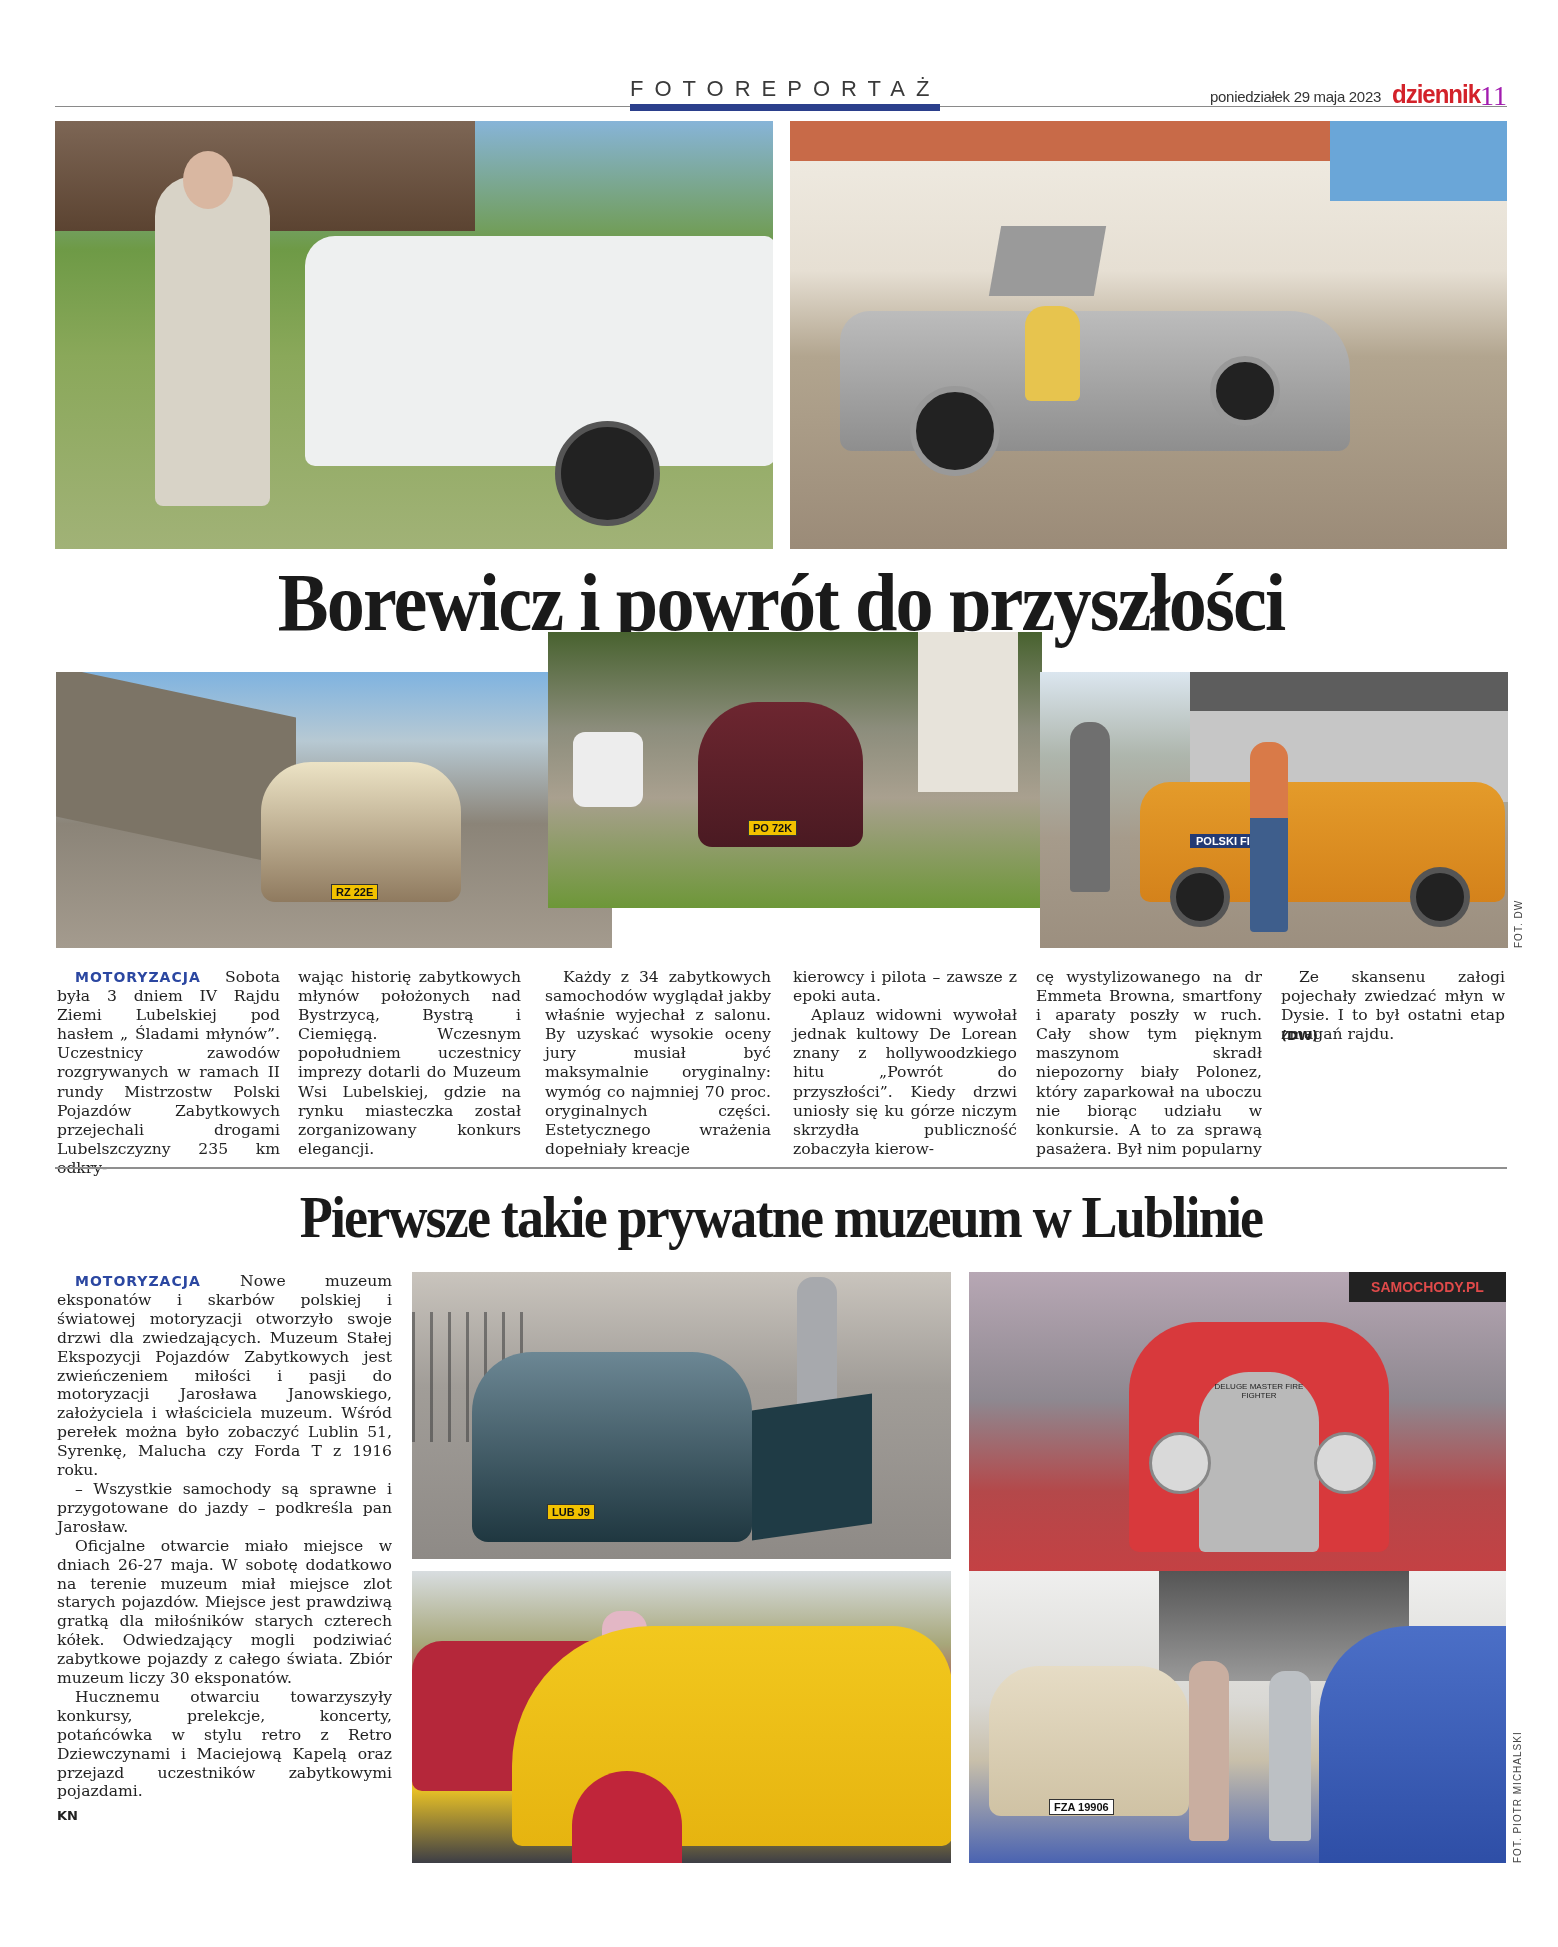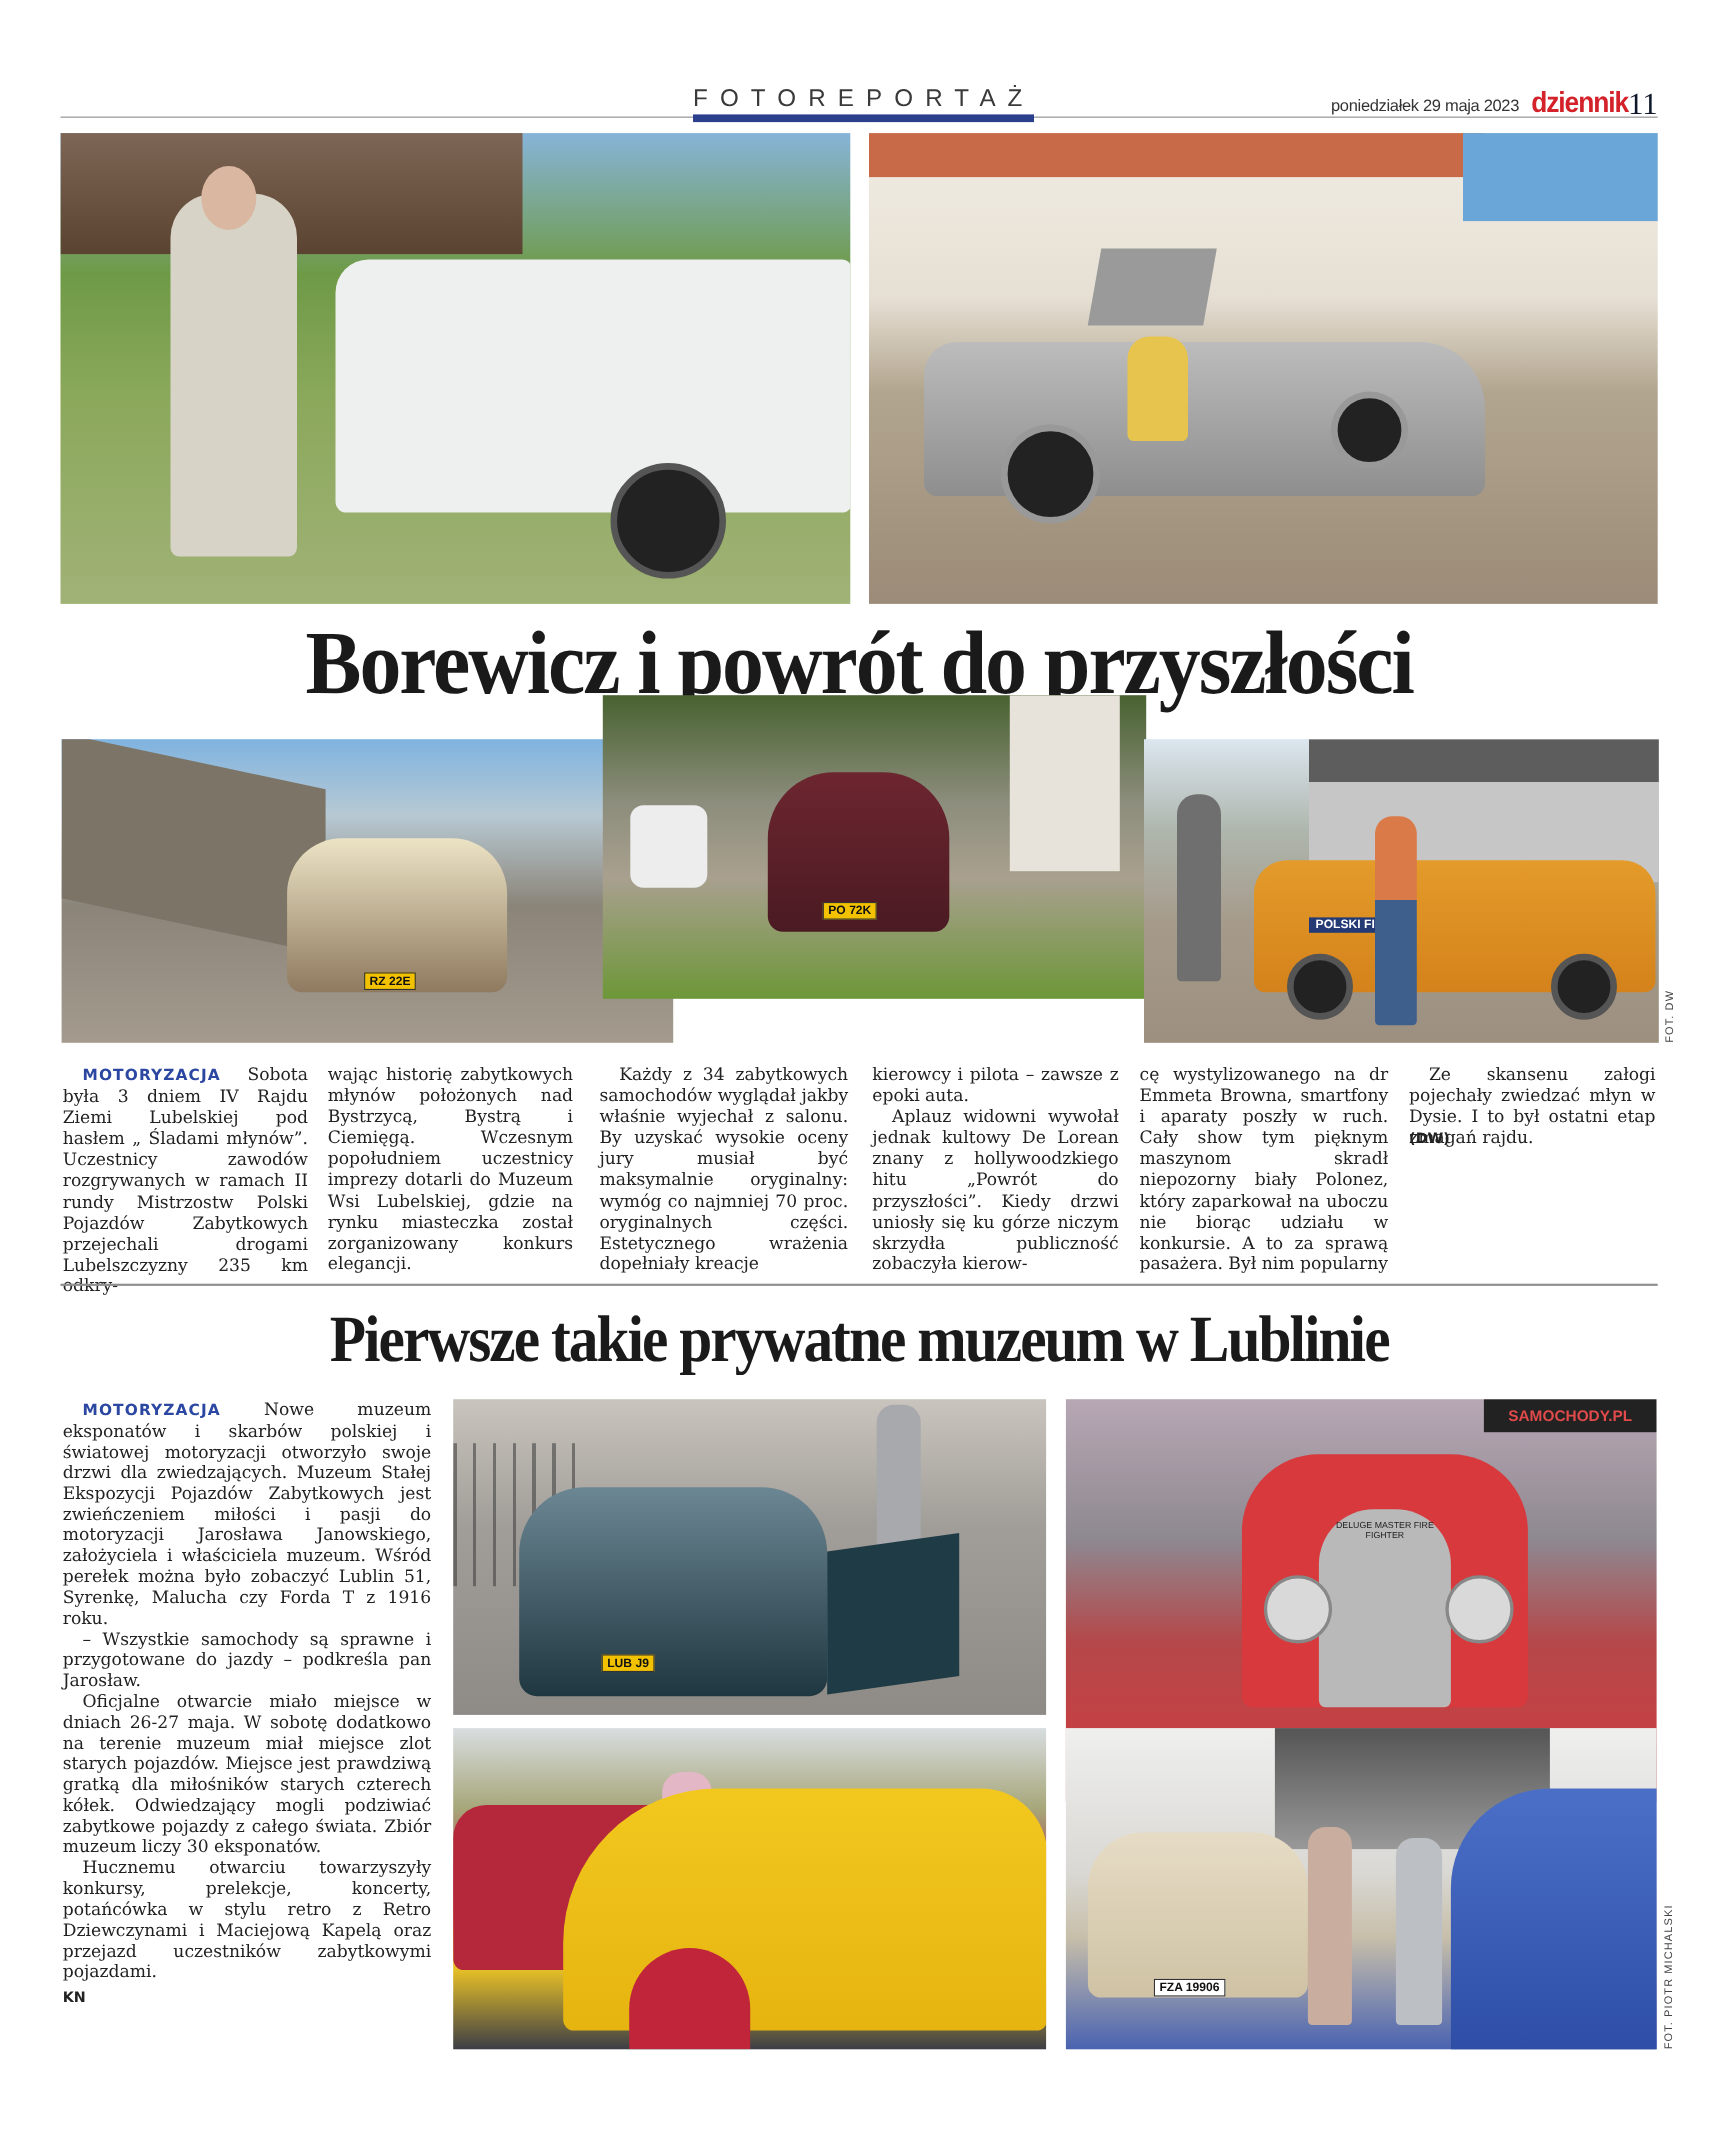--- a/index.html
+++ b/index.html
@@ -4,21 +4,21 @@
 <style>
   html, body { margin: 0; padding: 0; background: #ffffff; }
   body { width: 1558px; height: 1947px; position: relative; overflow: hidden; font-family: "DejaVu Serif", serif; color: #1f1f1f; }
 
   
   .hdr-rule { position: absolute; left: 55px; top: 106px; width: 1452px; height: 1px; background: #8a8a8a; }
   .section-label { position: absolute; left: 630px; top: 76px; font-family: "Liberation Sans", sans-serif; font-size: 22px; letter-spacing: 11px; color: #3a3a3a; font-weight: 300; }
   .section-bar { position: absolute; left: 630px; top: 104px; width: 310px; height: 7px; background: #2b3f8c; }
   .date { position: absolute; left: 1210px; top: 88px; font-family: "Liberation Sans", sans-serif; font-size: 15px; color: #333; letter-spacing: -0.3px; }
   .logo { position: absolute; left: 1392px; top: 80px; font-family: "Liberation Sans", sans-serif; font-weight: 700; font-size: 24px; color: #d3222a; letter-spacing: -1px; transform: scaleY(1.1); }
-  .pagenum { position: absolute; left: 1480px; top: 80px; font-family: "Liberation Serif", serif; font-size: 28px; color: #0f172a; }
+  .pagenum { position: absolute; left: 1480px; top: 80px; font-family: "Liberation Serif", serif; font-size: 28px; color: #a21caf; }
 
   
   .photo { position: absolute; overflow: hidden; }
   .ph-grass { background: linear-gradient(180deg, #87b4d8 0%, #6e9a46 30%, #8aa85a 55%, #a1b277 100%); }
   .ph-cobble { background: linear-gradient(180deg, #f1ede4 0%, #e6dfd3 35%, #b2a58f 55%, #9b8b78 100%); }
   .ph-sky-yard { background: linear-gradient(180deg, #7fb3e0 0%, #b7c9d3 25%, #8b8478 55%, #a49b8e 100%); }
   .ph-lane { background: linear-gradient(180deg, #48622f 0%, #8c8d7c 35%, #a9a08f 60%, #6d9738 100%); }
   .ph-barn { background: linear-gradient(180deg, #dbe6ef 0%, #aeb6ad 30%, #a69b8b 60%, #9c8f7f 100%); }
   .ph-plaza { background: linear-gradient(180deg, #c9c4bd 0%, #a19d98 40%, #8e8a86 100%); }
   .ph-fire { background: linear-gradient(180deg, #b7a7b4 0%, #8e8890 35%, #b4484a 60%, #d13b3e 100%); }

